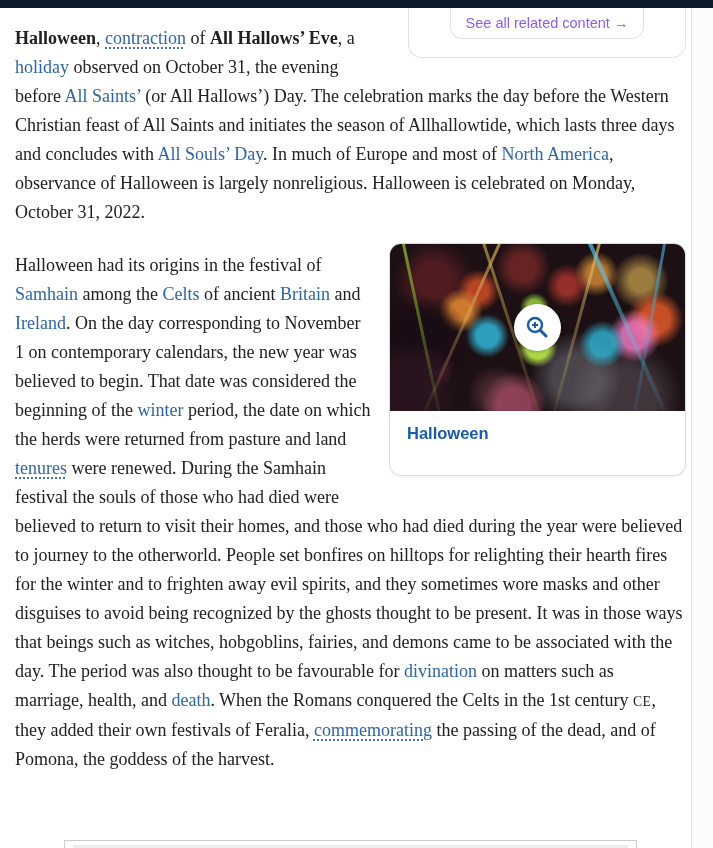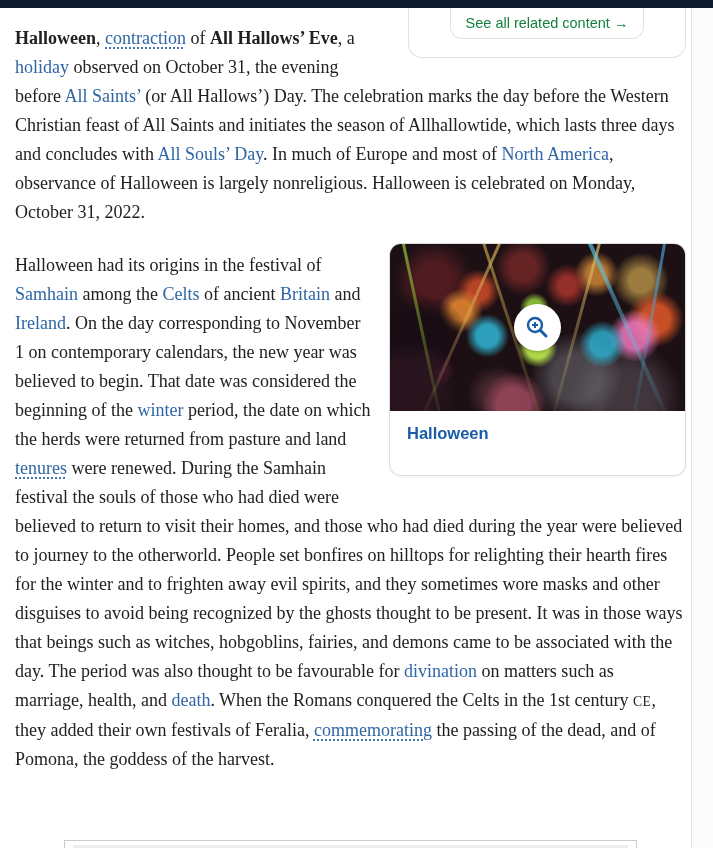--- a/index.html
+++ b/index.html
@@ -17,21 +17,21 @@
 
   
   .related-card { position:absolute; left:408px; top:8px; width:278px; height:50px;
                   background:#fff; border:1px solid #e2e2e2; border-top:none;
                   border-radius:0 0 14px 14px; z-index:5; }
   .see-all-btn { position:absolute; left:41px; top:0; width:194px; height:31px;
                  background:#fff; border:1px solid #e2e2e2; border-top:none;
                  border-radius:0 0 12px 12px;
                  display:flex; align-items:center; justify-content:center;
                  font-family:"Liberation Sans", sans-serif; font-size:14.5px;
-                 font-weight:500; color:#15803d; text-decoration:none; cursor:pointer; }
+                 font-weight:500; color:#8b5cf6; text-decoration:none; cursor:pointer; }
 
   
   article { position:absolute; left:15px; top:0; width:671px; color:#212121;
             font-size:18px; line-height:29px; }
   article p { margin:0; }
   .p1 { margin-top:24px; }
   .p2 { margin-top:24px; }
   .spacer-1 { float:right; width:300px; height:50px; margin-left:10px; margin-bottom:8px; }
   .spacer-2 { float:right; width:305px; height:245px; margin-left:10px; margin-bottom:8px; }
   .seg-bold { font-weight:bold; }

